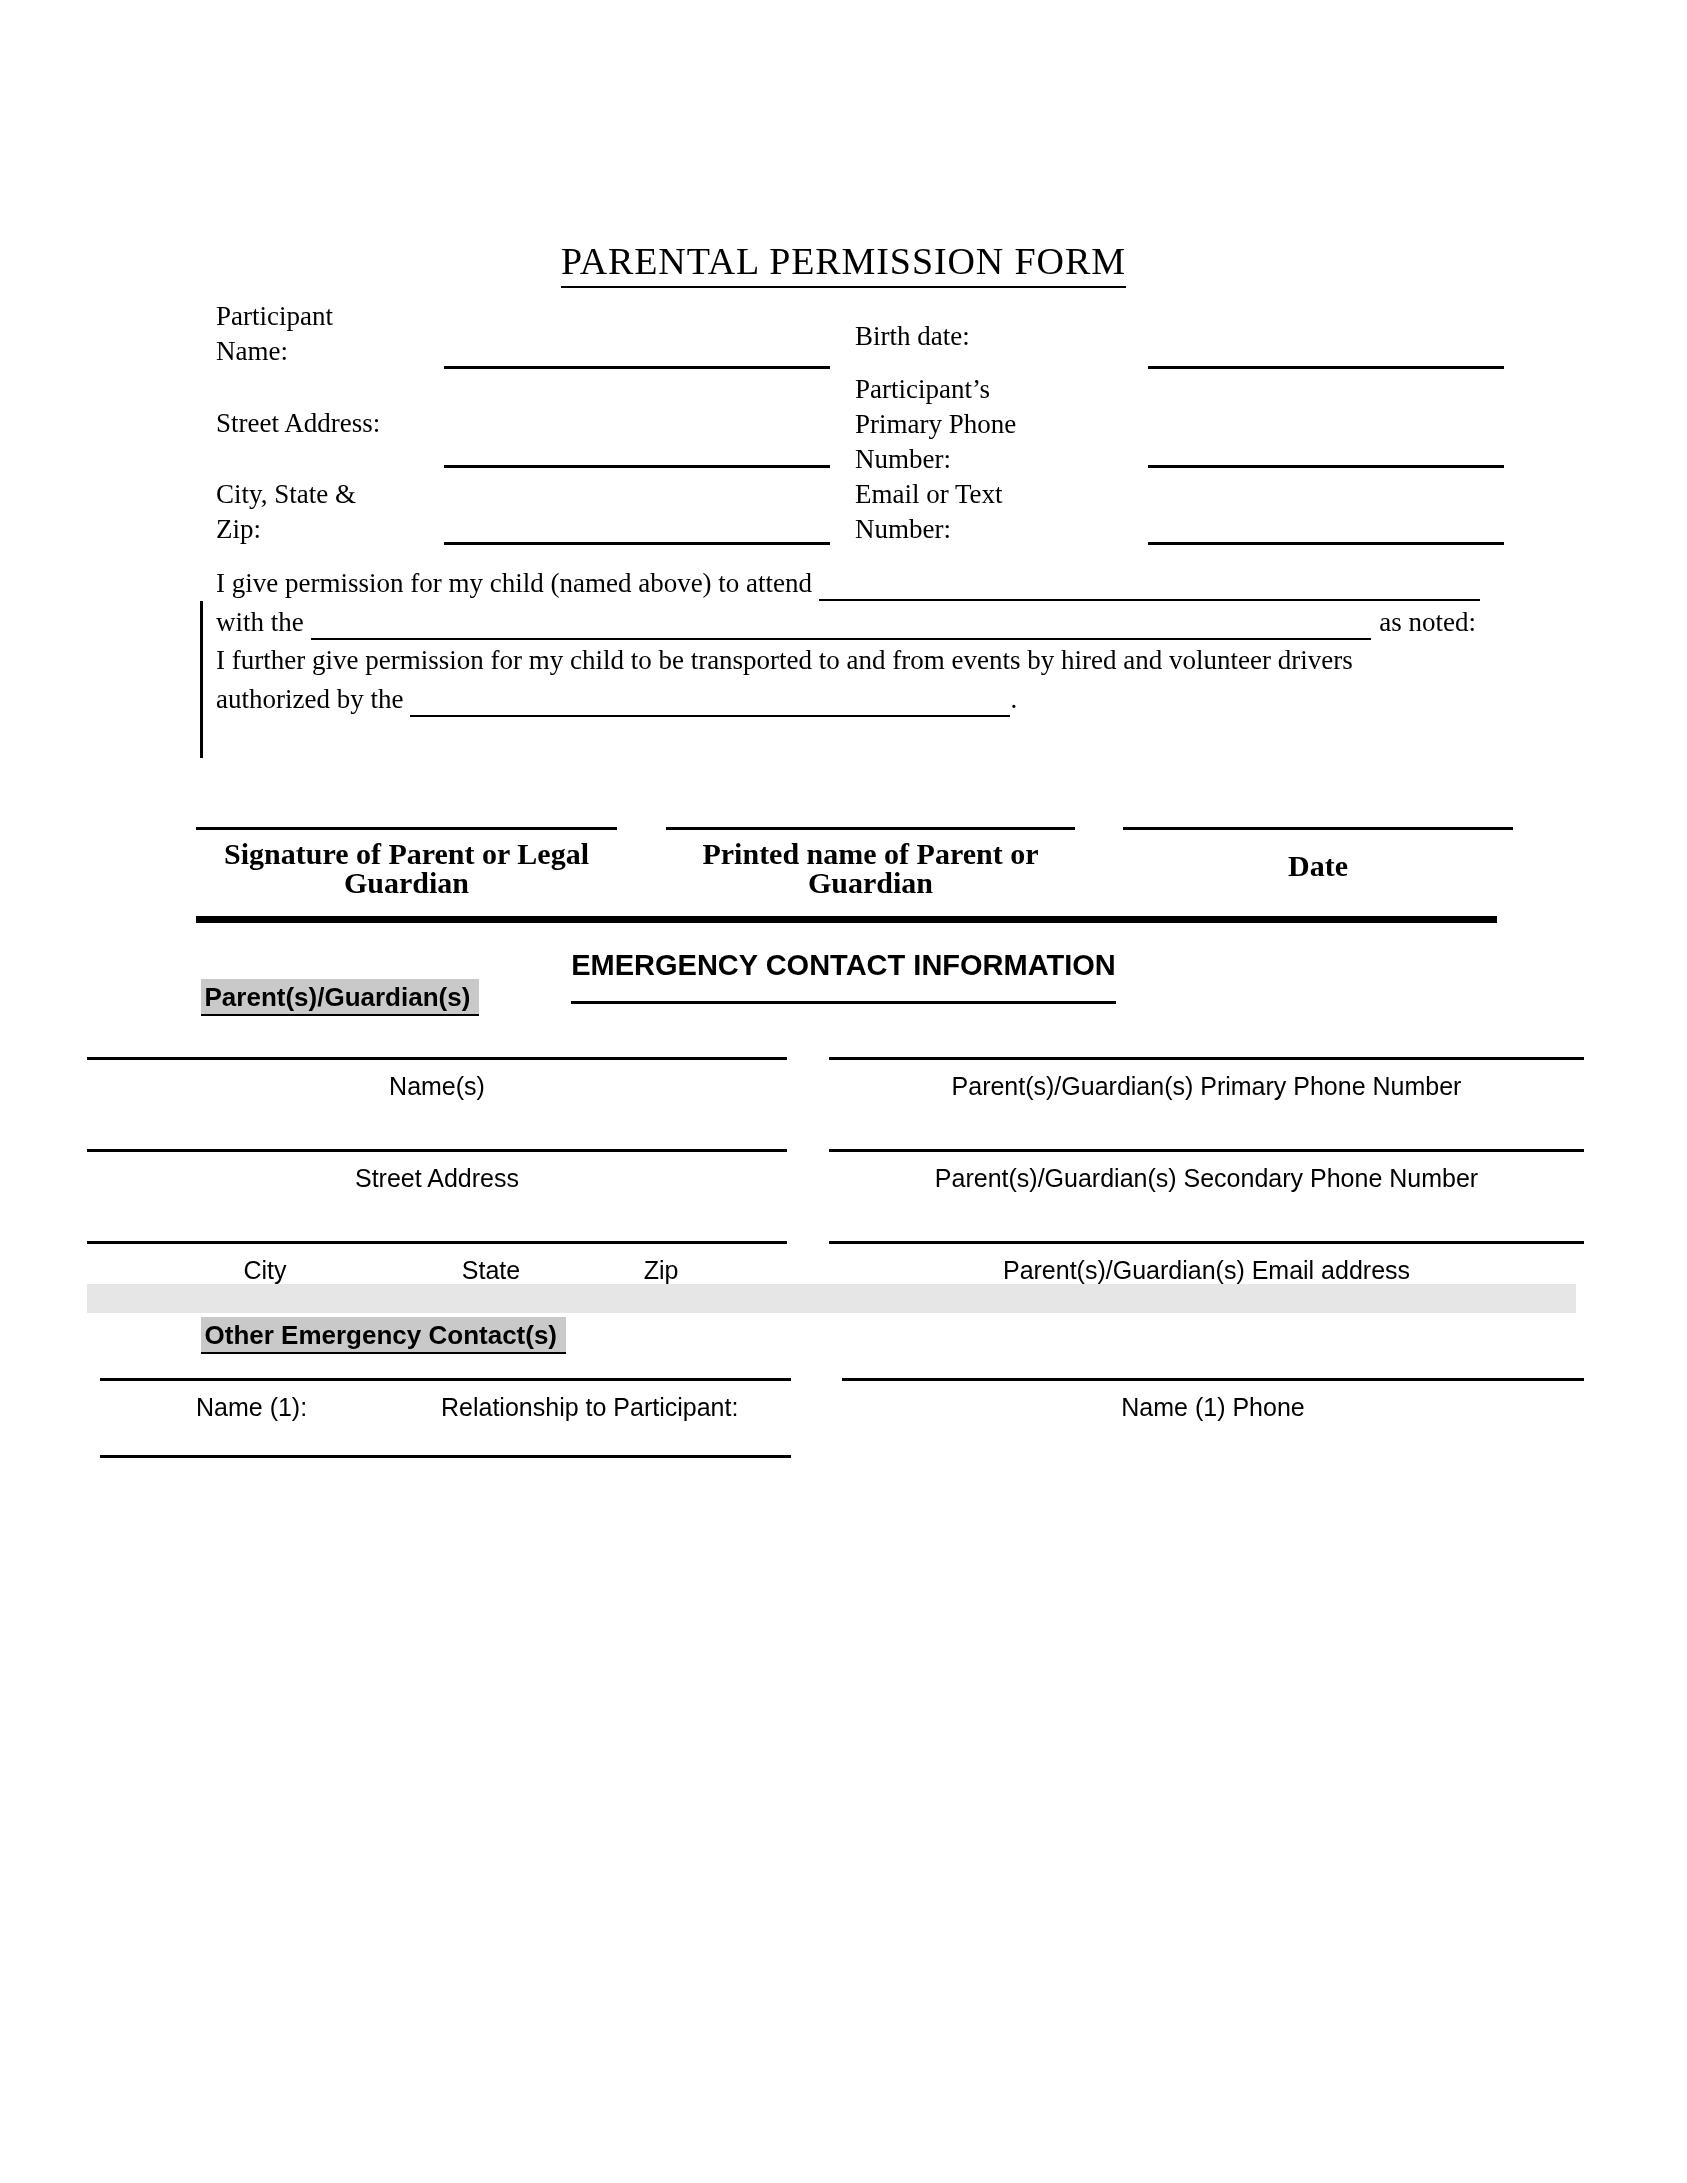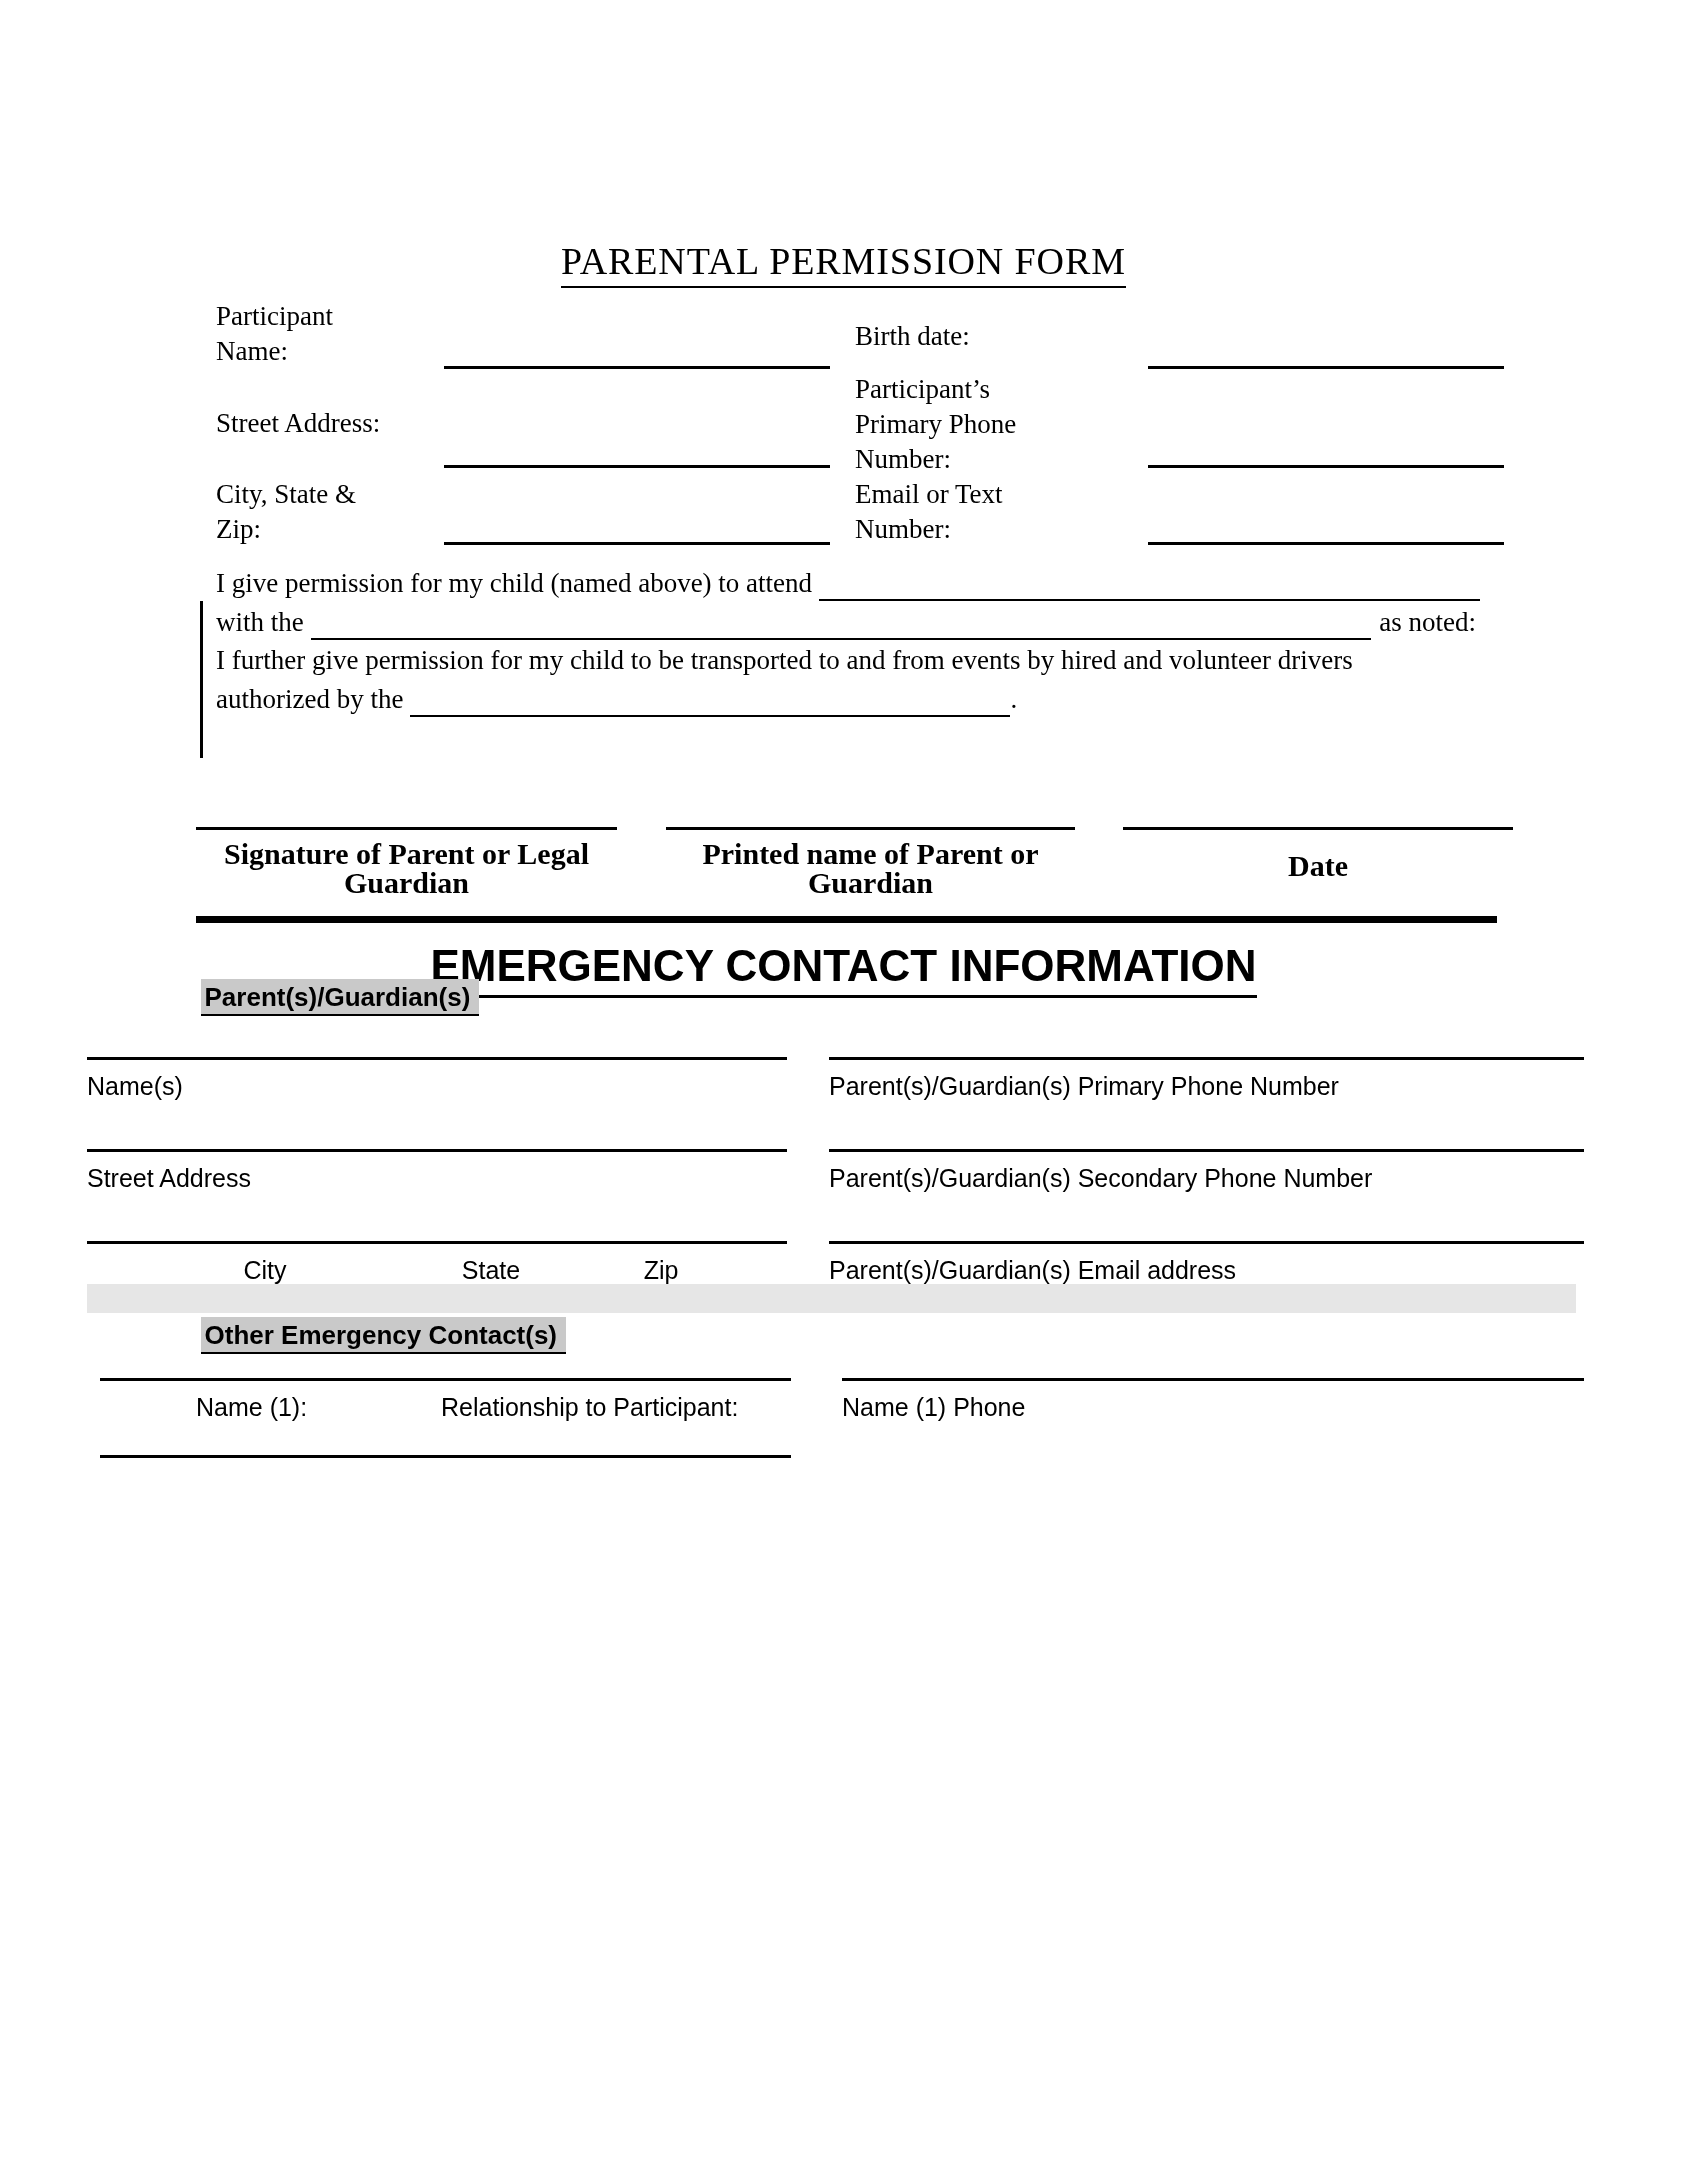--- a/index.html
+++ b/index.html
@@ -24,23 +24,23 @@
   .rule{background:var(--ink);}
   .title-text{
     display:inline-block;
     font-size:38px;line-height:42px;letter-spacing:0.9px;
     border-bottom:2.6px solid var(--ink);
     padding-bottom:4.4px;
   }
   .heading-text{
     display:inline-block;
     font-family:"Liberation Sans", sans-serif;
-    font-weight:bold;font-size:44px;line-height:37px;
+    font-weight:bold;font-size:29px;line-height:37px;
     border-bottom:3.5px solid var(--ink);
-    padding-bottom:11px;
+    padding-bottom:17px;
   }
   .hl-label{
     display:inline-block;
     font-family:"Liberation Sans", sans-serif;
     font-weight:bold;font-size:26px;line-height:31px;
     background:var(--highlight);
     border-bottom:2.6px solid var(--ink);
     padding:2.6px 8.7px 1.7px 3.5px;
   }
   .pline{
@@ -62,20 +62,21 @@
     height:26px;margin-left:7px;
   }
   .sig-label{
     font-family:"Liberation Serif", serif;
     font-weight:bold;font-size:30px;line-height:29px;
     text-align:center;white-space:pre-line;
   }
   .col-label{
     font-family:"Liberation Sans", sans-serif;
     font-size:25px;line-height:30px;
+    text-align:center;
   }
   .cxy{transform:translateX(-50%);}
 </style>
 </head>
 <body>
 
 <div class="page">
 
   <div class="abs center" style="left:0;right:0;top:196px;">
     <span class="title-text">PARENTAL PERMISSION FORM</span>

